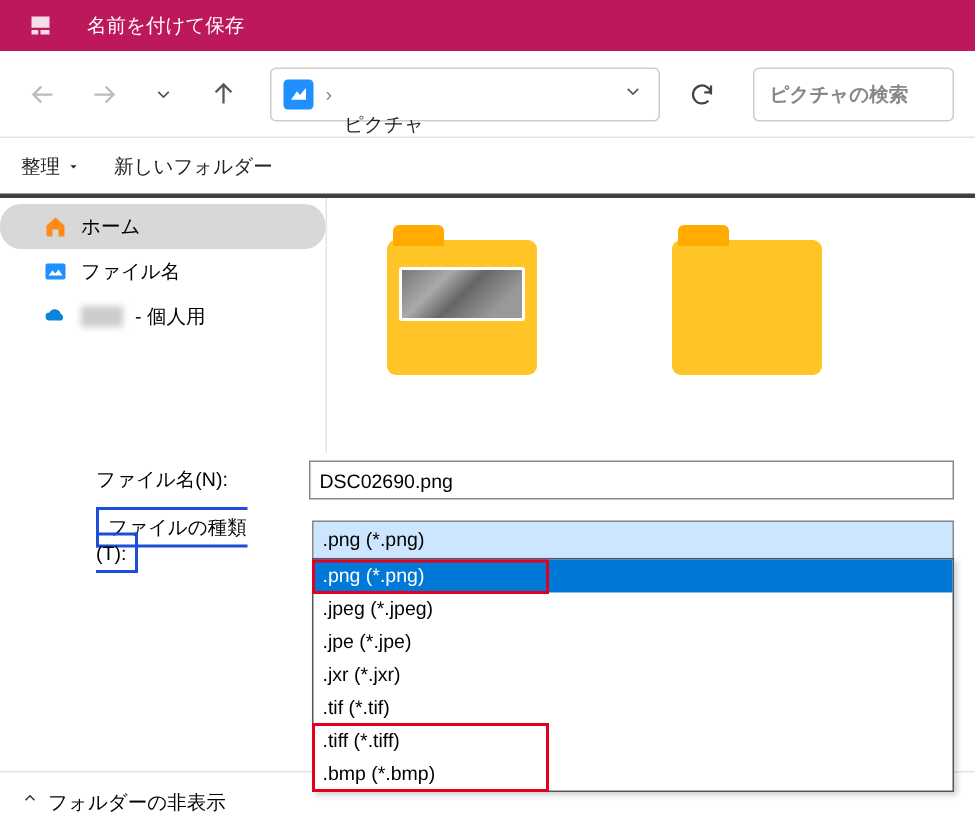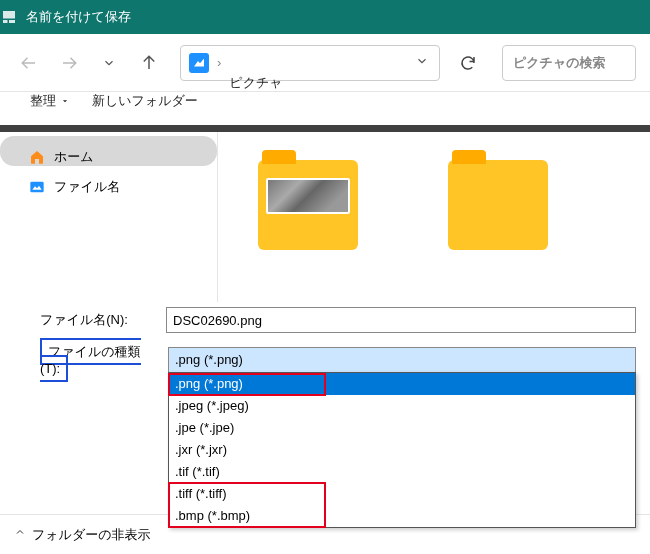--- a/index.html
+++ b/index.html
@@ -1,43 +1,43 @@
 <!DOCTYPE html>
 <html><head>
 <meta charset="utf-8">
 <style>
 * { margin: 0; padding: 0; box-sizing: border-box; font-family: "Yu Gothic UI", "Meiryo", sans-serif; }
 body { width: 650px; height: 554px; overflow: hidden; background: #fff; font-size: 13px; }
-.titlebar { background: #0f766e; color: #fff; height: 34px; display: flex; align-items: center; padding: 0 0; gap: 8px; }
+.titlebar { background: #be185d; color: #fff; height: 34px; display: flex; align-items: center; padding: 0 18px; gap: 22px; }
 .titlebar .app-icon { width: 18px; height: 18px; }
 .titlebar .app-icon svg { width: 18px; height: 18px; }
 .navbar { height: 58px; display: flex; align-items: center; padding: 0 14px; gap: 10px; border-bottom: 1px solid #e5e5e5; }
 .nav-btn { width: 30px; height: 30px; display: flex; align-items: center; justify-content: center; color: #555; }
 .nav-btn.disabled { color: #bbb; }
 .addr { flex: 0 0 260px; height: 36px; border: 1px solid #ccc; border-radius: 4px; display: flex; align-items: center; padding: 0 8px; gap: 6px; margin-left: 6px; }
 .addr .pic-icon { width: 20px; height: 20px; background: #1e90ff; border-radius: 3px; display: flex; align-items: center; justify-content: center; }
 .addr .pic-icon::after { content: ""; width: 10px; height: 8px; background: #fff; clip-path: polygon(0 100%, 40% 30%, 60% 60%, 100% 0, 100% 100%); }
 .addr .crumb { color: #222; cursor: default; margin-top: 40px; }
 .addr .caret { color: #888; padding: 0 2px; }
 .addr .spacer { flex: 1; }
 .addr .addr-caret { color: #555; width: 18px; text-align: center; }
 .refresh { width: 36px; height: 36px; display: flex; align-items: center; justify-content: center; color: #444; }
 .search { flex: 1; height: 36px; border: 1px solid #ccc; border-radius: 4px; padding: 0 10px; color: #888; display: flex; align-items: center; margin-left: 6px; font-weight: bold; }
-.toolbar { height: 40px; display: flex; align-items: flex-start; padding: 0 30px; gap: 22px; border-bottom: 7px solid #404040; color: #222; }
+.toolbar { height: 40px; display: flex; align-items: center; padding: 0 14px; gap: 22px; border-bottom: 3px solid #404040; color: #222; }
 .toolbar .org { display: flex; align-items: center; gap: 4px; }
 .content { display: flex; height: 170px; }
 .sidebar { width: 218px; border-right: 1px solid #e5e5e5; padding-top: 4px; }
-.sb-item { height: 30px; display: flex; align-items: flex-end; padding-left: 28px; gap: 8px; border-radius: 14px; }
+.sb-item { height: 30px; display: flex; align-items: center; padding-left: 28px; gap: 8px; border-radius: 14px; }
 .sb-item.selected { background: #d8d8d8; }
 .sb-icon { width: 18px; height: 18px; display: flex; align-items: center; justify-content: center; }
 .folders { flex: 1; display: flex; gap: 90px; padding: 28px 40px; }
 .folder { width: 100px; height: 90px; background: #ffc526; border-radius: 6px; position: relative; }
 .folder::before { content: ""; position: absolute; top: -10px; left: 4px; width: 34px; height: 14px; background: #ffab00; border-radius: 4px 4px 0 0; }
 .folder-thumb { position: absolute; top: 18px; left: 8px; right: 8px; height: 36px; background: linear-gradient(135deg,#777 0,#aaa 30%,#666 50%,#999 80%); border: 2px solid #fff; border-radius: 2px; }
-.form-row { display: flex; align-items: center; padding: 5px 14px 5px 40px; gap: 8px; }
+.form-row { display: flex; align-items: center; padding: 5px 14px 5px 64px; gap: 24px; }
 .form-row label { width: 118px; font-size: 13px; }
 .form-row label.boxed { width: 120px; }
 .box-red { border: 2px solid #1d4ed8; padding: 4px 6px; }
 .form-row .field { flex: 1; height: 26px; border: 1px solid #888; padding: 0 6px; display: flex; align-items: center; background: #fff; }
 .dropdown-field { flex: 1; position: relative; }
 .dropdown-sel { height: 26px; border: 1px solid #888; padding: 0 6px; display: flex; align-items: center; background: #cde6ff; }
 .dropdown-list { position: absolute; top: 25px; left: 0; right: 0; border: 1px solid #555; background: #fff; z-index: 10; box-shadow: 2px 2px 4px rgba(0,0,0,.2); }
 .dd-item { height: 22px; padding: 0 6px; display: flex; align-items: center; font-size: 13px; }
 .dd-item.sel { background: #0078d7; color: #fff; }
 .dd-box { position: absolute; border: 2px solid #e3001e; pointer-events: none; }
@@ -120,20 +120,29 @@
     </div>
     <div class="sb-item">
       <span class="sb-icon">
         <svg width="16" height="16" viewBox="0 0 24 24">
             <rect fill="#1e90ff" x="2" y="4" width="20" height="16" rx="2"></rect>
             <path fill="#fff" d="M5 16l4-5 3 3 3-4 4 6z"></path>
           </svg>
       </span>
       <span>ファイル名</span>
     </div>
+    <div class="sb-item">
+      <span class="sb-icon">
+        <svg width="16" height="16" viewBox="0 0 24 24">
+            <path fill="#0a84d6" d="M6 16a4 4 0 010-8 6 6 0 0111 1 4 4 0 011 7z"></path>
+          </svg>
+      </span>
+      <span style="filter: blur(2px); color:#999; width:28px; background:#ccc; height:14px;"></span>
+      <span> - 個人用</span>
+    </div>
   </div>
   <div class="folders">
     <div class="folder">
         <div class="folder-thumb"></div>
       </div>
     <div class="folder"></div>
   </div>
 </div>
 
 <div class="form-row">

